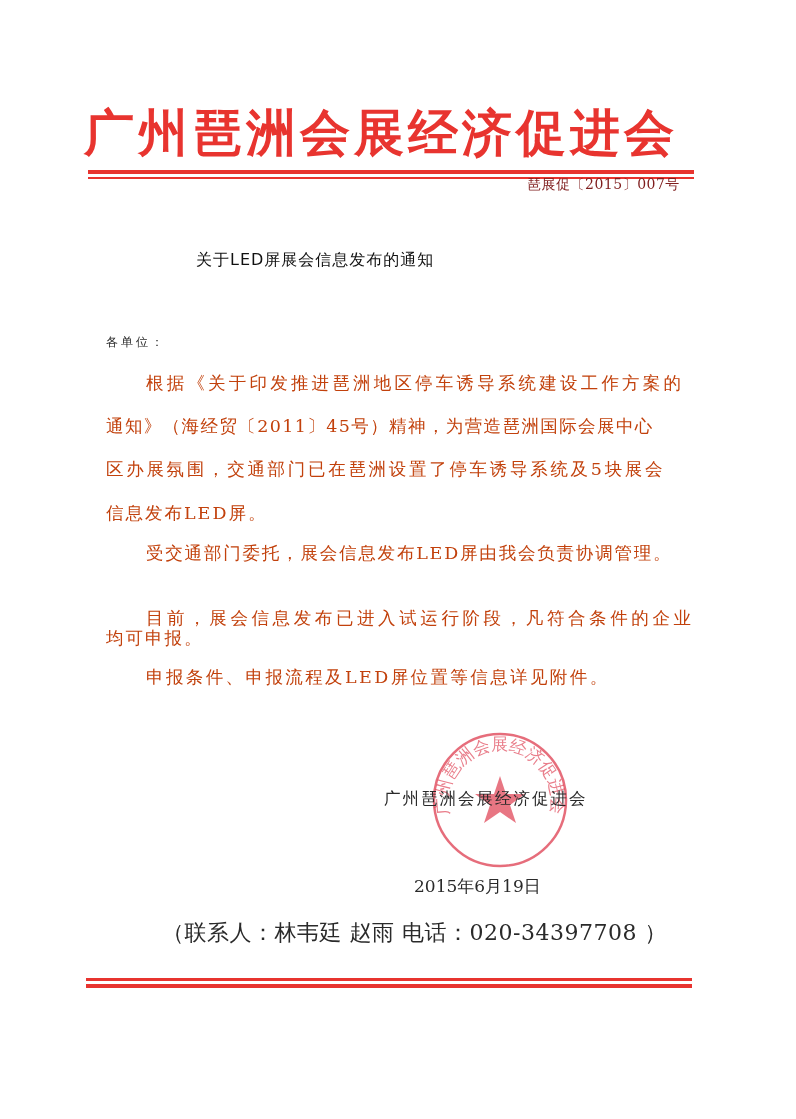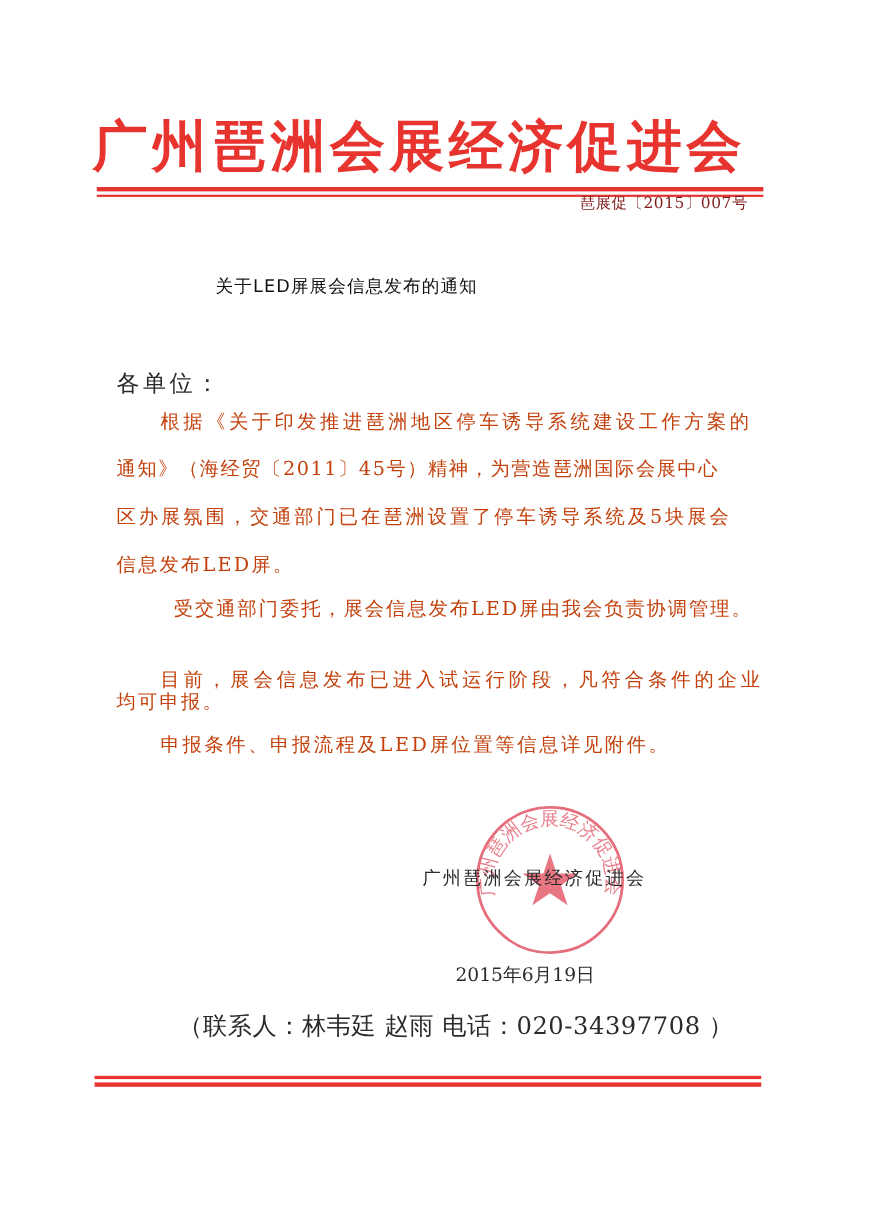--- a/index.html
+++ b/index.html
@@ -14,21 +14,21 @@
     color: #e8342f; letter-spacing: 4px; white-space: nowrap; line-height: 70px;
   }
   .rule-thick { background: #e8342f; height: 4px; }
   .rule-thin { background: #e8342f; height: 2px; }
   .doc-number {
     left: 506px; top: 176px; font-size: 14px; color: #7f1d1d; white-space: nowrap; letter-spacing: 0.5px; margin-left: 21px;
   }
   .doc-title {
     left: 196px; top: 250px; font-size: 16px; color: #111; white-space: nowrap; font-family: "DejaVu Sans", sans-serif; letter-spacing: 1px;
   }
-  .salutation { left: 106px; top: 334px; font-size: 21px; letter-spacing: 3px; white-space: nowrap; }
+  .salutation { left: 106px; top: 334px; font-size: 12px; letter-spacing: 3px; white-space: nowrap; }
   .para-line { font-size: 17.5px; white-space: nowrap; color: #c2410c; }
   .signature { left: 384px; top: 788px; font-size: 16.5px; letter-spacing: 2px; white-space: nowrap; }
   .date { left: 414px; top: 875px; font-size: 17px; white-space: nowrap; }
   .contact { left: 162px; top: 918px; font-size: 22px; white-space: nowrap; letter-spacing: 0.5px; }
   .stamp { left: 430px; top: 730px; width: 140px; height: 140px; }
 </style>
 </head>
 <body>
 
 <div class="abs header-title">广州琶洲会展经济促进会</div>
@@ -38,21 +38,21 @@
 
 <div class="abs doc-title">关于LED屏展会信息发布的通知</div>
 
 <div class="abs salutation">各单位：</div>
 
 <div class="abs para-line" style="left:146px; top:371px; letter-spacing:3.2px;">根据《关于印发推进琶洲地区停车诱导系统建设工作方案的</div>
 <div class="abs para-line" style="left:106px; top:414px; letter-spacing:1.4px;">通知》（海经贸〔2011〕45号）精神，为营造琶洲国际会展中心</div>
 <div class="abs para-line" style="left:106px; top:457px; letter-spacing:2.7px;">区办展氛围，交通部门已在琶洲设置了停车诱导系统及5块展会</div>
 <div class="abs para-line" style="left:106px; top:501px; letter-spacing:2px;">信息发布LED屏。</div>
 
-<div class="abs para-line" style="left:158px; top:541px; letter-spacing:1.8px;">受交通部门委托，展会信息发布LED屏由我会负责协调管理。</div>
+<div class="abs para-line" style="left:146px; top:541px; letter-spacing:1.8px;">受交通部门委托，展会信息发布LED屏由我会负责协调管理。</div>
 
 <div class="abs para-line" style="left:146px; top:582px; letter-spacing:3.6px;margin-top:24px;">目前，展会信息发布已进入试运行阶段，凡符合条件的企业</div>
 <div class="abs para-line" style="left:106px; top:626px; letter-spacing:2px;">均可申报。</div>
 
 <div class="abs para-line" style="left:146px; top:665px; letter-spacing:2.4px;text-align:center;">申报条件、申报流程及LED屏位置等信息详见附件。</div>
 
 <svg class="abs stamp" viewBox="0 0 140 140" xmlns="http://www.w3.org/2000/svg">
   <circle cx="70" cy="70" r="66" fill="none" stroke="#e0485a" stroke-width="2.5" opacity="0.8"></circle>
   <polygon points="70,46 76,64 95,64 80,75 86,93 70,82 54,93 60,75 45,64 64,64" fill="#e0485a" opacity="0.75"></polygon>
   <defs>

